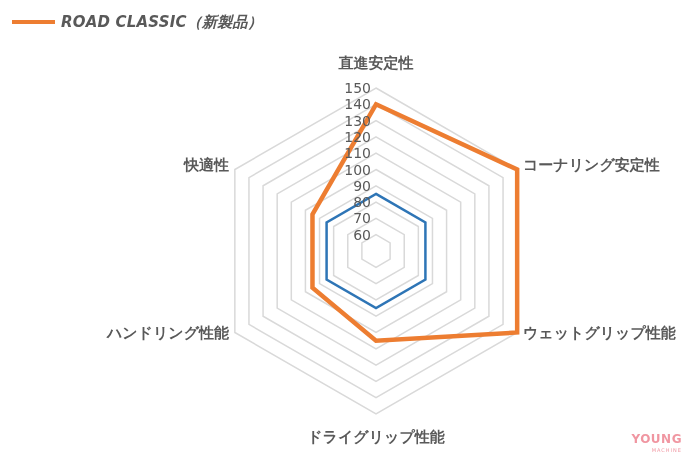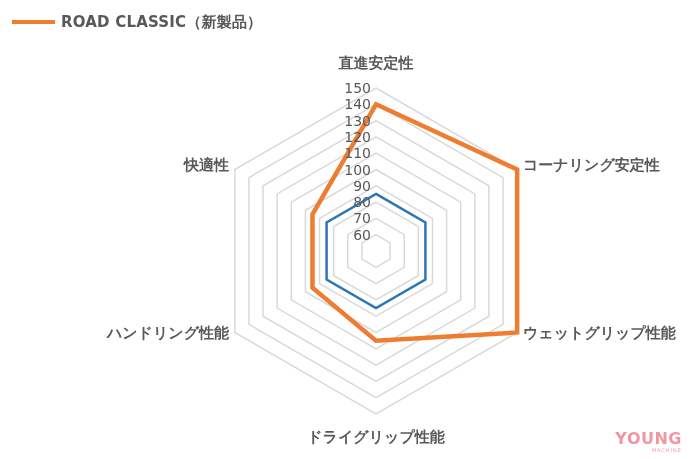--- a/index.html
+++ b/index.html
@@ -1,27 +1,27 @@
 <!DOCTYPE html>
 <html><head>
   <meta charset="utf-8">
   <style>
     html, body { margin: 0; padding: 0; background: #ffffff; }
     body { width: 690px; height: 459px; position: relative; overflow: hidden;
            font-family: "DejaVu Sans", sans-serif; color: #595959; }
     .legend { position: absolute; left: 12px; top: 8px; }
-    .legend-item { display: flex; align-items: center; height: 28px; margin-bottom: 17px; }
+    .legend-item { display: flex; align-items: center; height: 28px; margin-bottom: 17px; font-style: italic; }
     .legend-swatch { width: 43px; height: 3px; margin-right: 6px; }
     .legend-swatch.thick { height: 4px; }
     .legend-label { font-size: 15px; font-weight: bold; color: #595959; letter-spacing: 0.2px; white-space: nowrap; }
     svg#radar { position: absolute; left: 0; top: 0; }
     .axis-label { font-size: 15px; font-weight: bold; fill: #595959; }
     .tick-label { font-size: 14px; fill: #595959; }
     .watermark { position: absolute; right: 8px; bottom: 6px; text-align: right; color: #e8a0a8; }
-    .wm-big { font-family: "DejaVu Sans", sans-serif; font-weight: bold; font-size: 16px; letter-spacing: 0.5px; line-height: 16px; color: #ea6a7a; opacity: 0.7; margin-left: 28px; }
+    .wm-big { font-family: "DejaVu Sans", sans-serif; font-weight: bold; font-size: 12px; letter-spacing: 0.5px; line-height: 16px; color: #ea6a7a; opacity: 0.7; margin-left: 28px; }
     .wm-small { font-size: 5px; line-height: 6px; color: #ea6a7a; opacity: 0.7; letter-spacing: 1px; }
   </style>
 </head>
 <body>
 
 <div class="legend">
   <div class="legend-item">
     <div class="legend-swatch thick" style="background:#ED7D31"></div>
     <span class="legend-label">ROAD CLASSIC（新製品）</span>
   </div>

